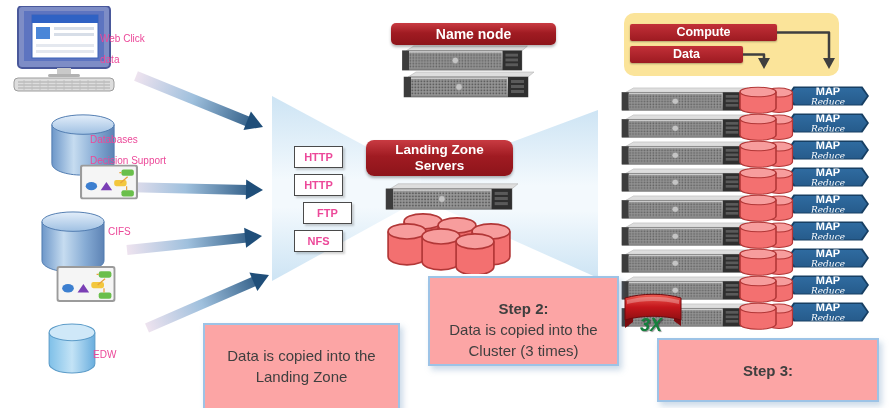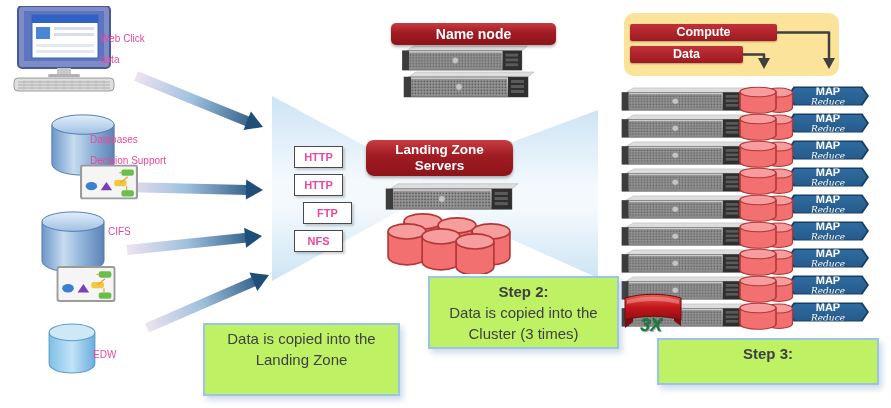--- a/index.html
+++ b/index.html
@@ -50,22 +50,22 @@
              background:linear-gradient(#2f6ba0,#265b8b);
              clip-path:polygon(0 50%,8% 0,92% 0,100% 50%,92% 100%,8% 100%);
              display:flex;flex-direction:column;align-items:center;justify-content:center;line-height:1;}
   .hex-map{color:#fff;font-weight:bold;font-size:11px;}
   .hex-reduce{color:#fff;font-family:"DejaVu Serif",serif;font-style:italic;font-size:9px;margin-top:1px;}
   
   #ribbon{position:absolute;z-index:4;left:622px;top:291px;width:62px;height:42px;}
   #ribbon span{position:absolute;left:0;top:24px;width:58px;text-align:center;color:#15803d;
                font-weight:bold;font-style:italic;font-size:18px;text-shadow:1px 1px 1px rgba(0,0,0,.4);}
   
-  .step-box{position:absolute;z-index:2;background:#bef264;border:2px solid #9dc3e6;color:#3f3f3f;
-            text-align:center;font-size:15px;line-height:21px;padding-top:3px;
+  .step-box{position:absolute;z-index:2;background:#fca5a5;border:2px solid #9dc3e6;color:#3f3f3f;
+            text-align:center;font-size:15px;line-height:21px;padding-top:20px;
             box-shadow:3px 4px 6px rgba(110,150,190,.35);}
   .step-title{font-weight:bold;}
   #step1{left:203px;top:323px;width:193px;height:66px;}
   #step2{left:428px;top:276px;width:187px;height:66px;}
   #step3{left:657px;top:338px;width:218px;height:40px;}
 </style>
 </head>
 <body>
 
 <div class="stage">

